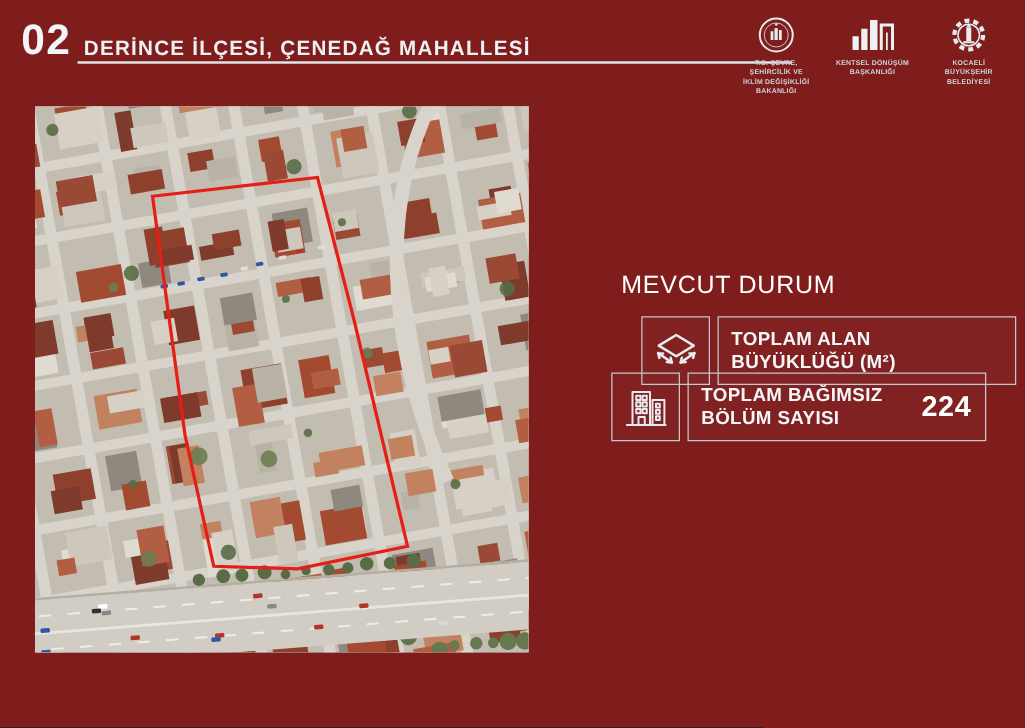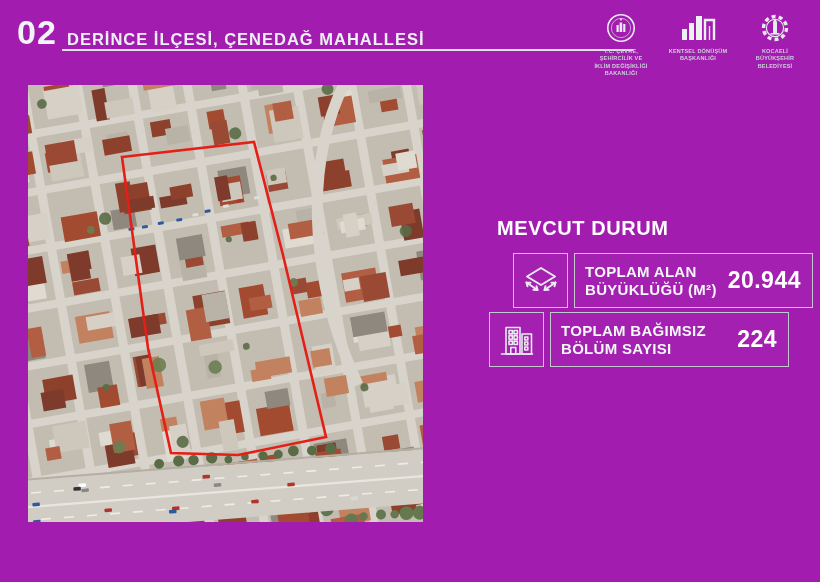--- a/index.html
+++ b/index.html
@@ -1,18 +1,18 @@
 <!DOCTYPE html>
 <html><head>
 <meta charset="utf-8">
 <style>
   html,body{margin:0;padding:0;background:#071623;}
   .slide{
     position:relative;width:820px;height:582px;overflow:hidden;
-    background:#a21caf;
+    background:#7f1d1d;
     font-family:"Liberation Sans",sans-serif;color:#ffffff;
   }
   
   .slide-number{
     position:absolute;left:17px;top:13px;
     font-size:34px;font-weight:bold;letter-spacing:1px;color:#f2f5f7;
   }
   .page-title{
     position:absolute;left:63px;top:26px;margin:4px;
     font-size:16.5px;font-weight:bold;letter-spacing:1px;color:#eef1f3;
@@ -30,28 +30,28 @@
   }
   
   .map{
     position:absolute;left:28px;top:85px;width:395px;height:437px;margin:0;
     background:#c3bcb0;overflow:hidden;
   }
   .map svg{display:block;width:395px;height:437px;}
   
   .panel-heading{
     position:absolute;left:497px;top:217px;margin:0;
-    font-size:20px;font-weight:bold;letter-spacing:.6px;color:#ffffff;
+    font-size:20px;font-weight:normal;letter-spacing:.6px;color:#ffffff;
   }
   .stat-card{
     position:absolute;left:489px;width:300px;height:55px;
     display:flex;align-items:stretch;
   }
   .stat-card.first{top:253px;padding-left:24px;}
-  .stat-card.second{top:312px;}
+  .stat-card.second{top:298px;}
   .icon-box{
     width:53px;flex:none;border:1px solid #c2c8cd;background:rgba(255,255,255,0.02);
     display:flex;align-items:center;justify-content:center;margin-right:6px;
   }
   .stat-body{
     flex:1;border:1px solid #c2c8cd;background:rgba(255,255,255,0.02);
     display:flex;align-items:center;
   }
   .stat-label{
     flex:1;padding-left:10px;font-size:15px;font-weight:bold;line-height:1.16;
@@ -670,21 +670,20 @@
           <path d="M16.5 29 l-4 -.3 M16.5 29 l-1 -3.8"></path>
           <path d="M34.5 21.5 L23.5 29"></path>
           <path d="M34.5 21.5 l-4 .3 M34.5 21.5 l-1 3.8"></path>
           <path d="M23.5 29 l4 -.3 M23.5 29 l1 -3.8"></path>
         </g>
       </svg>
     </div>
     <div class="stat-body">
       <span class="stat-label">TOPLAM ALAN
 BÜYÜKLÜĞÜ (M²)</span>
-      <span class="stat-value">20.944</span>
     </div>
   </div>
 
   <div class="stat-card second">
     <div class="icon-box">
       <svg width="40" height="40" viewBox="0 0 40 40">
         <g fill="none" stroke="#e9ecef" stroke-width="1.6" stroke-linejoin="round" stroke-linecap="round">
           <path d="M4.5 34 H35.5"></path>
           <rect x="9" y="7.5" width="14" height="26.5"></rect>
           <rect x="25" y="14" width="9.5" height="20"></rect>

